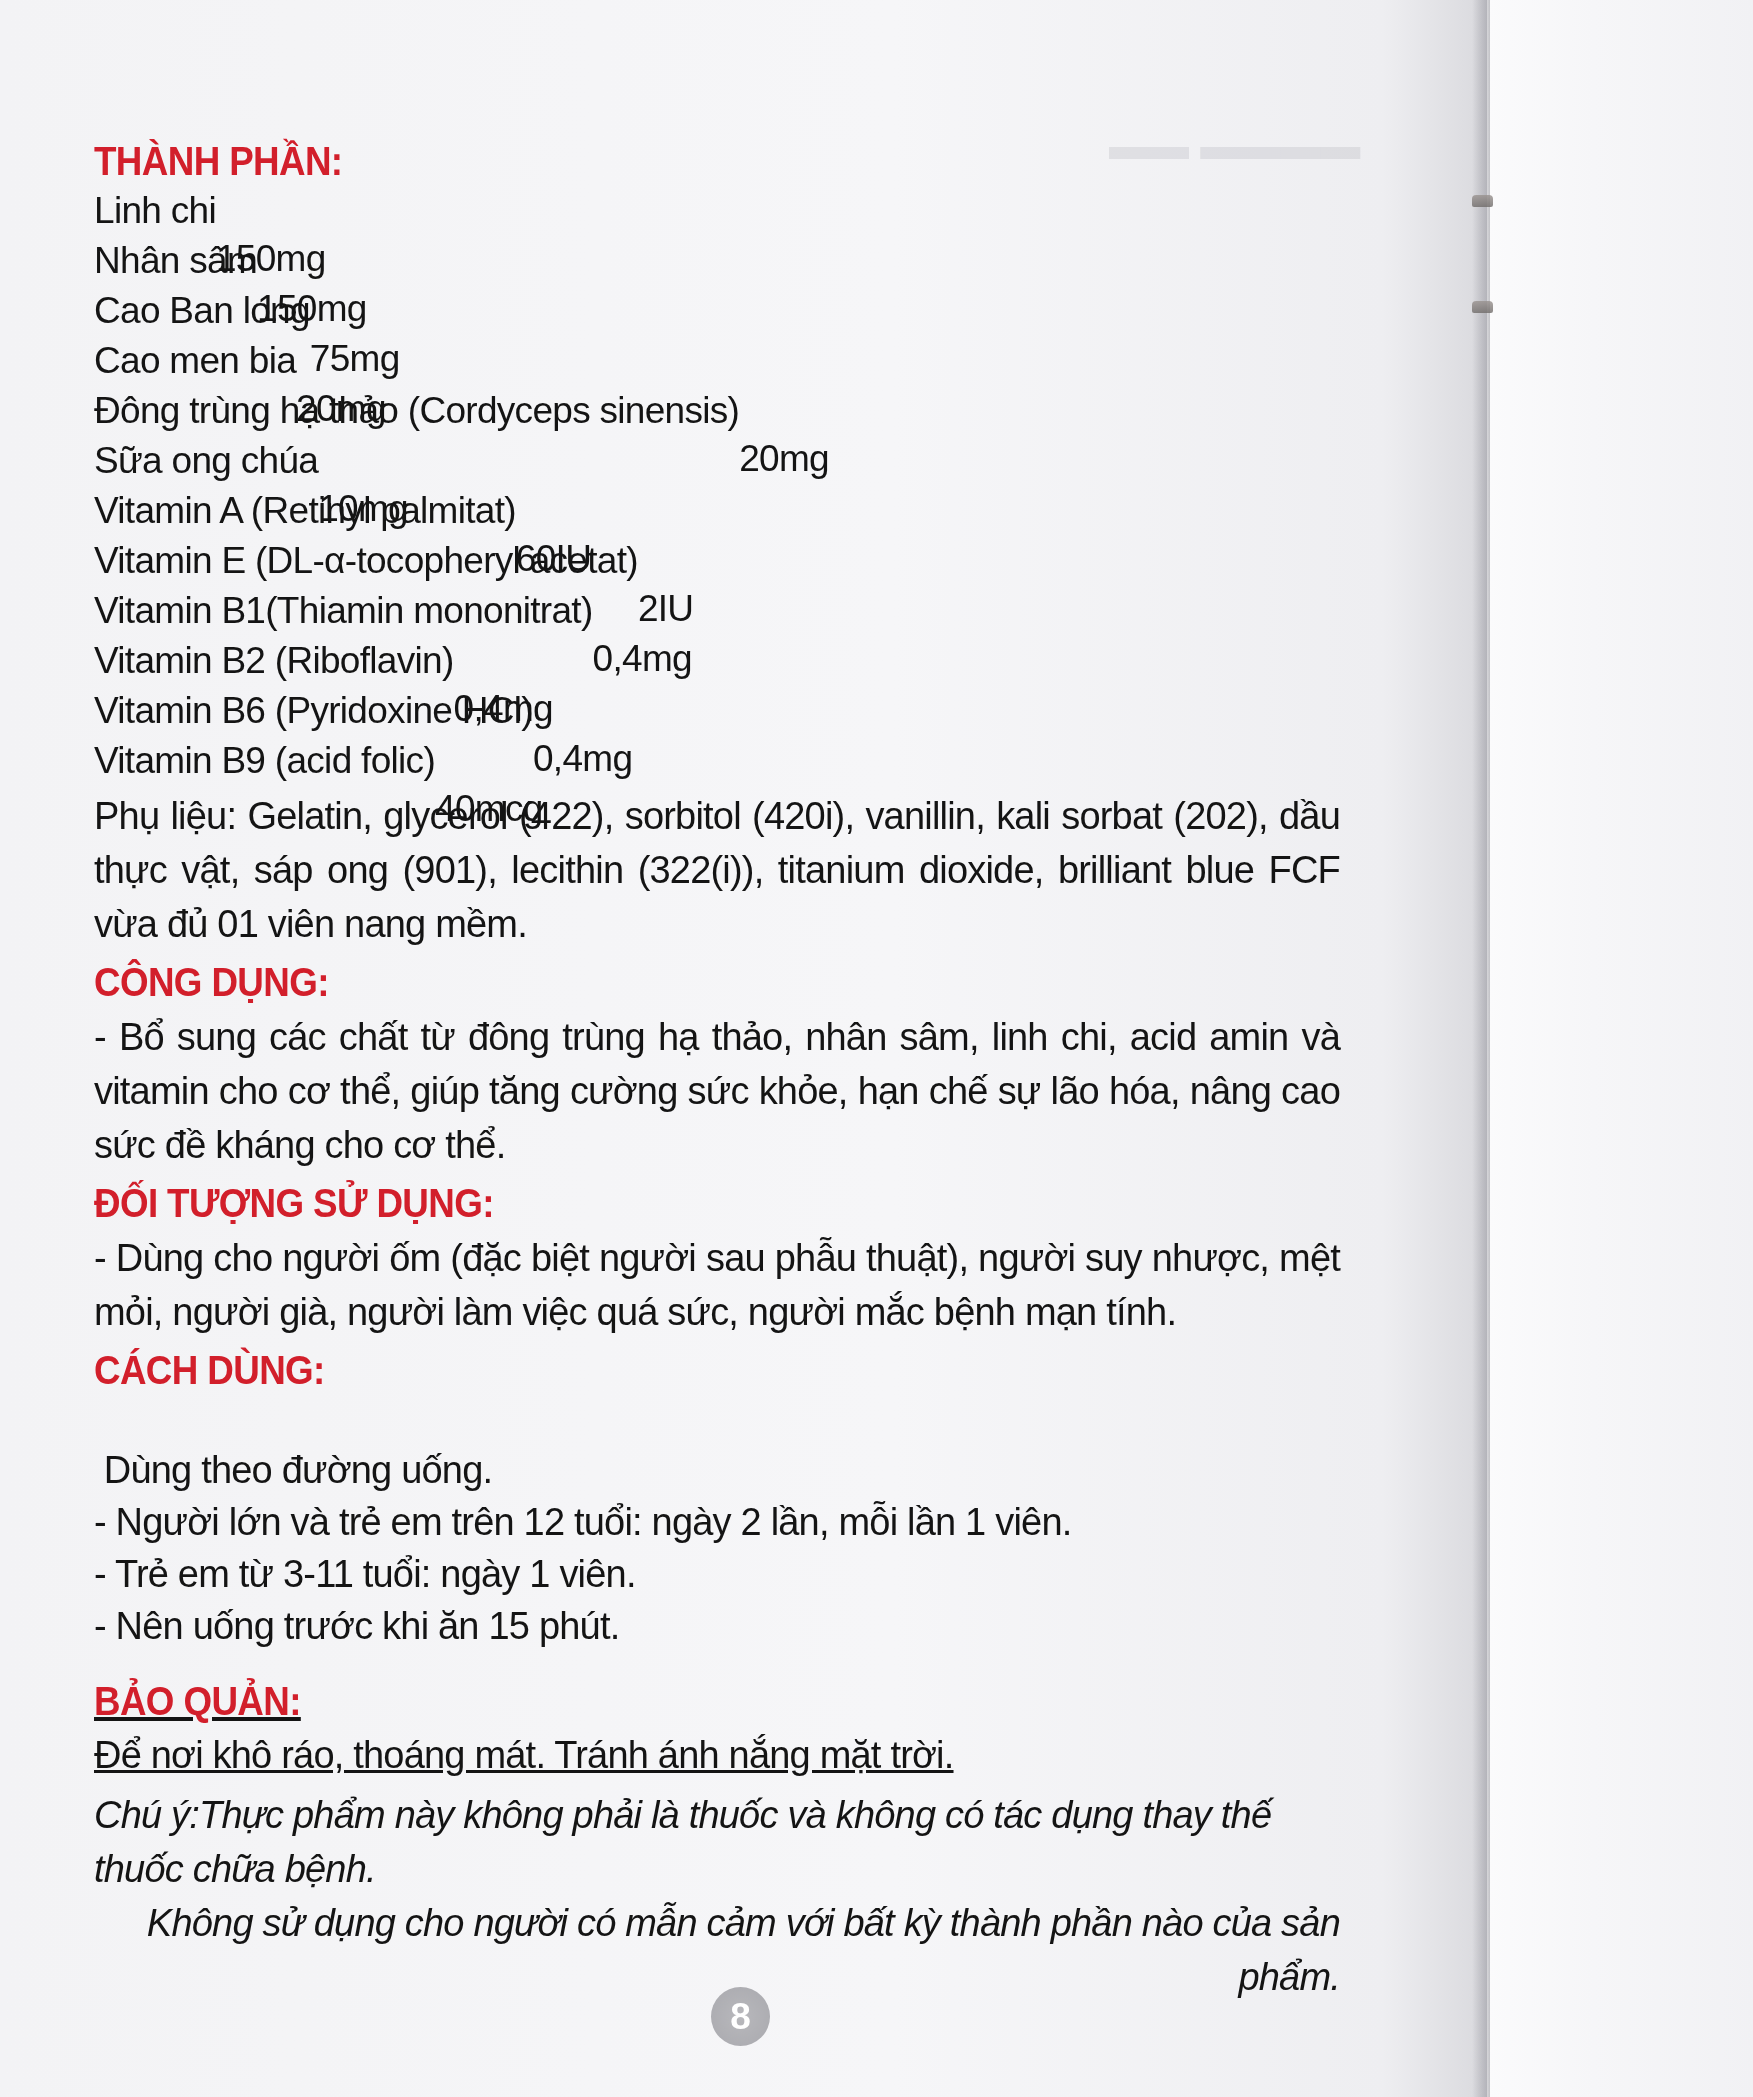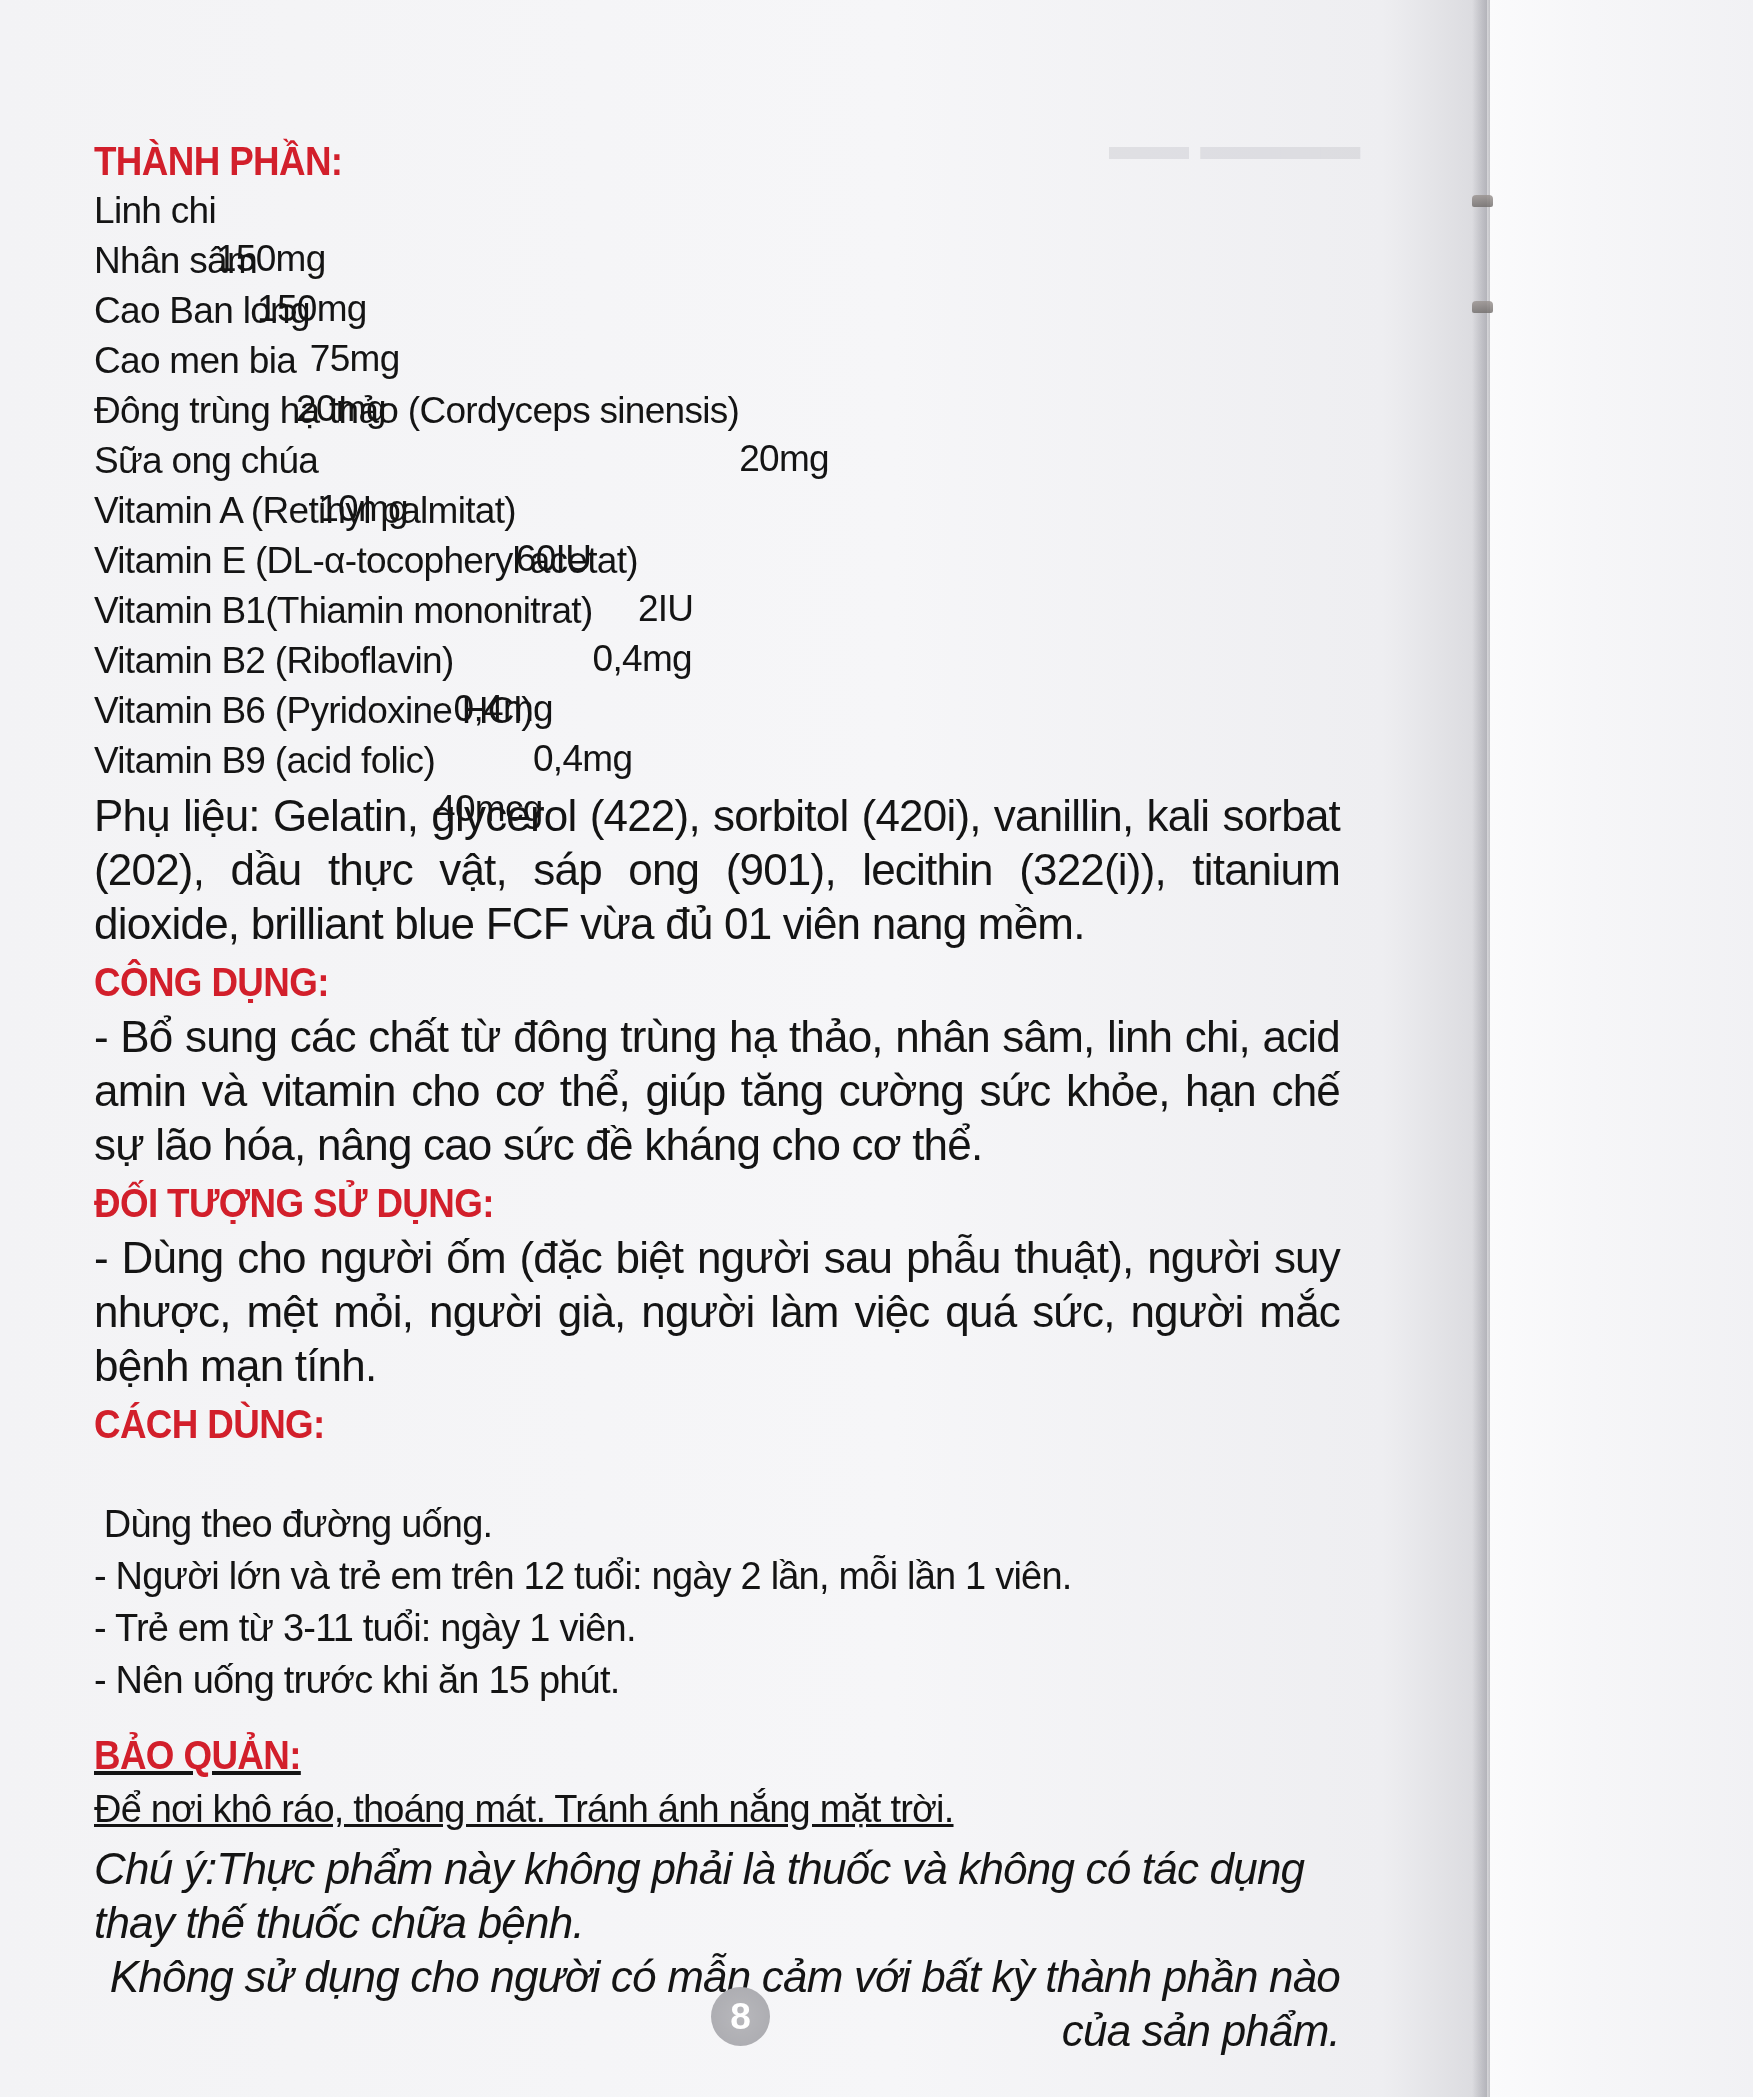--- a/index.html
+++ b/index.html
@@ -70,21 +70,21 @@
   .ing-row {
     display: flex;
     justify-content: flex-start;
     font-size: 37px;
     line-height: 50px;
     height: 50px;
   }
   .ing-name { letter-spacing: -0.7px; }
   .ing-val { text-align: right; letter-spacing: -0.7px; margin-top: 48px; }
   .para {
-    font-size: 44px;
+    font-size: 38px;
     line-height: 54px;
     margin: 0;
     letter-spacing: -0.8px;
     text-align: justify;
   }
   .line {
     font-size: 38px;
     line-height: 52px;
     margin: 0;
     letter-spacing: -0.8px;

